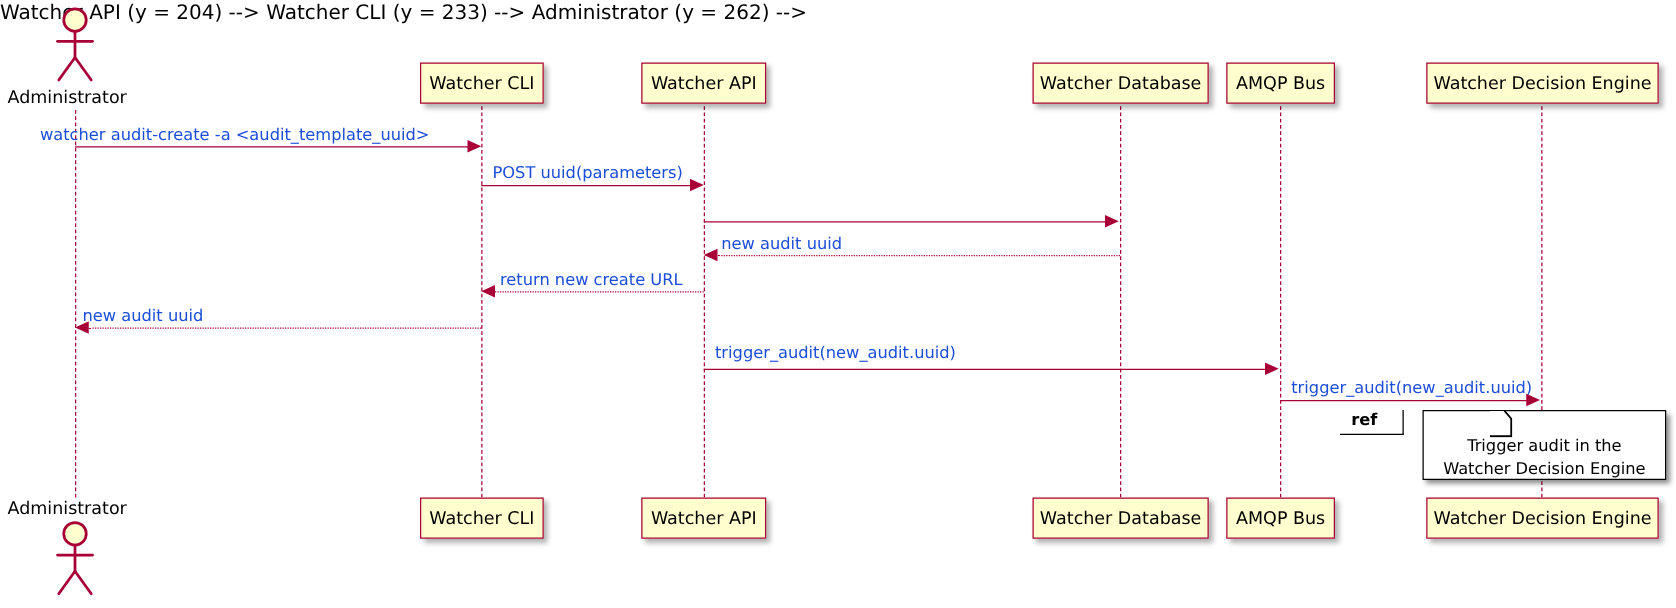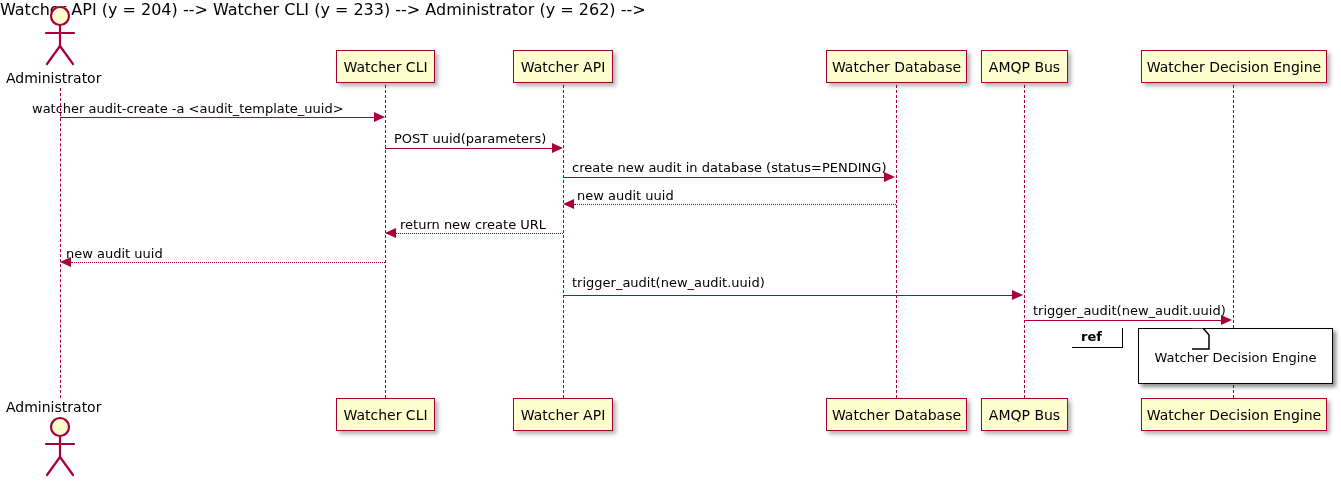--- a/index.html
+++ b/index.html
@@ -65,21 +65,21 @@
     height: 0;
     border-top: 1.4px solid #A80036;
     z-index: 4;
   }
   .msg-line.dotted {
     border-top: 1.4px dotted #A80036;
   }
   .msg-label {
     position: absolute;
     font-size: 13px;
-    color: #000000;
+    color: #1d4ed8;
     white-space: nowrap;
     z-index: 4;
   }
   .arrowhead {
     position: absolute;
     width: 0;
     height: 0;
     z-index: 4;
   }
   .arrowhead.right {
@@ -174,21 +174,20 @@
   <div class="msg-label" style="left:32px; top:101px;">watcher audit-create -a &lt;audit_template_uuid&gt;</div>
   <div class="msg-line" style="left:60px; top:117px; width:315px;"></div>
   <div class="arrowhead right" style="left:374px; top:112px;"></div>
 
   
   <div class="msg-label" style="left:394px; top:131px;">POST uuid(parameters)</div>
   <div class="msg-line" style="left:385px; top:148px; width:168px;"></div>
   <div class="arrowhead right" style="left:552px; top:143px;"></div>
 
   
-  <div class="msg-label" style="left:572px; top:160px;">create new audit in database (status=PENDING)</div>
   <div class="msg-line" style="left:563px; top:177px; width:322px;"></div>
   <div class="arrowhead right" style="left:884px; top:172px;"></div>
 
    Watcher API  (y = 204) --&gt;
   <div class="msg-label" style="left:577px; top:188px;">new audit uuid</div>
   <div class="msg-line dotted" style="left:574px; top:204px; width:322px;"></div>
   <div class="arrowhead left" style="left:563px; top:199px;"></div>
 
    Watcher CLI  (y = 233) --&gt;
   <div class="msg-label" style="left:400px; top:217px;">return new create URL</div>
@@ -211,20 +210,21 @@
   <div class="arrowhead right" style="left:1221px; top:315px;"></div>
 
   
   <div class="ref-box" style="left:1138px; top:328px; width:195px; height:56px;"></div>
   <div class="ref-tab" style="left:1072px; top:328px;">ref</div>
   <svg style="position:absolute; left:1192px; top:328px; z-index:12;" width="18" height="22" viewBox="0 0 18 22">
     <path d="M0,0 L11,0 L17,7 L17,21 L0,21 Z" fill="#FFFFFF" stroke="none"></path>
     <path d="M0,0 L11,0 L17,7 L17,21 L0,21" fill="none" stroke="#000000" stroke-width="1.5"></path>
   </svg>
   <div class="ref-body" style="left:1138px; top:349px; width:195px;">
+    <div>Trigger audit in the</div>
     <div>Watcher Decision Engine</div>
   </div>
 
   
 
   <div class="actor-label" style="left:6px; top:399px;">Administrator</div>
   <div class="actor" style="left:36px; top:415px; width:48px; height:62px;">
     <svg width="48" height="62" viewBox="0 0 48 62">
       <g stroke="#A80036" stroke-width="2.2" fill="none" stroke-linecap="round">
         <circle cx="24" cy="12" r="9" fill="#FEFECE"></circle>

